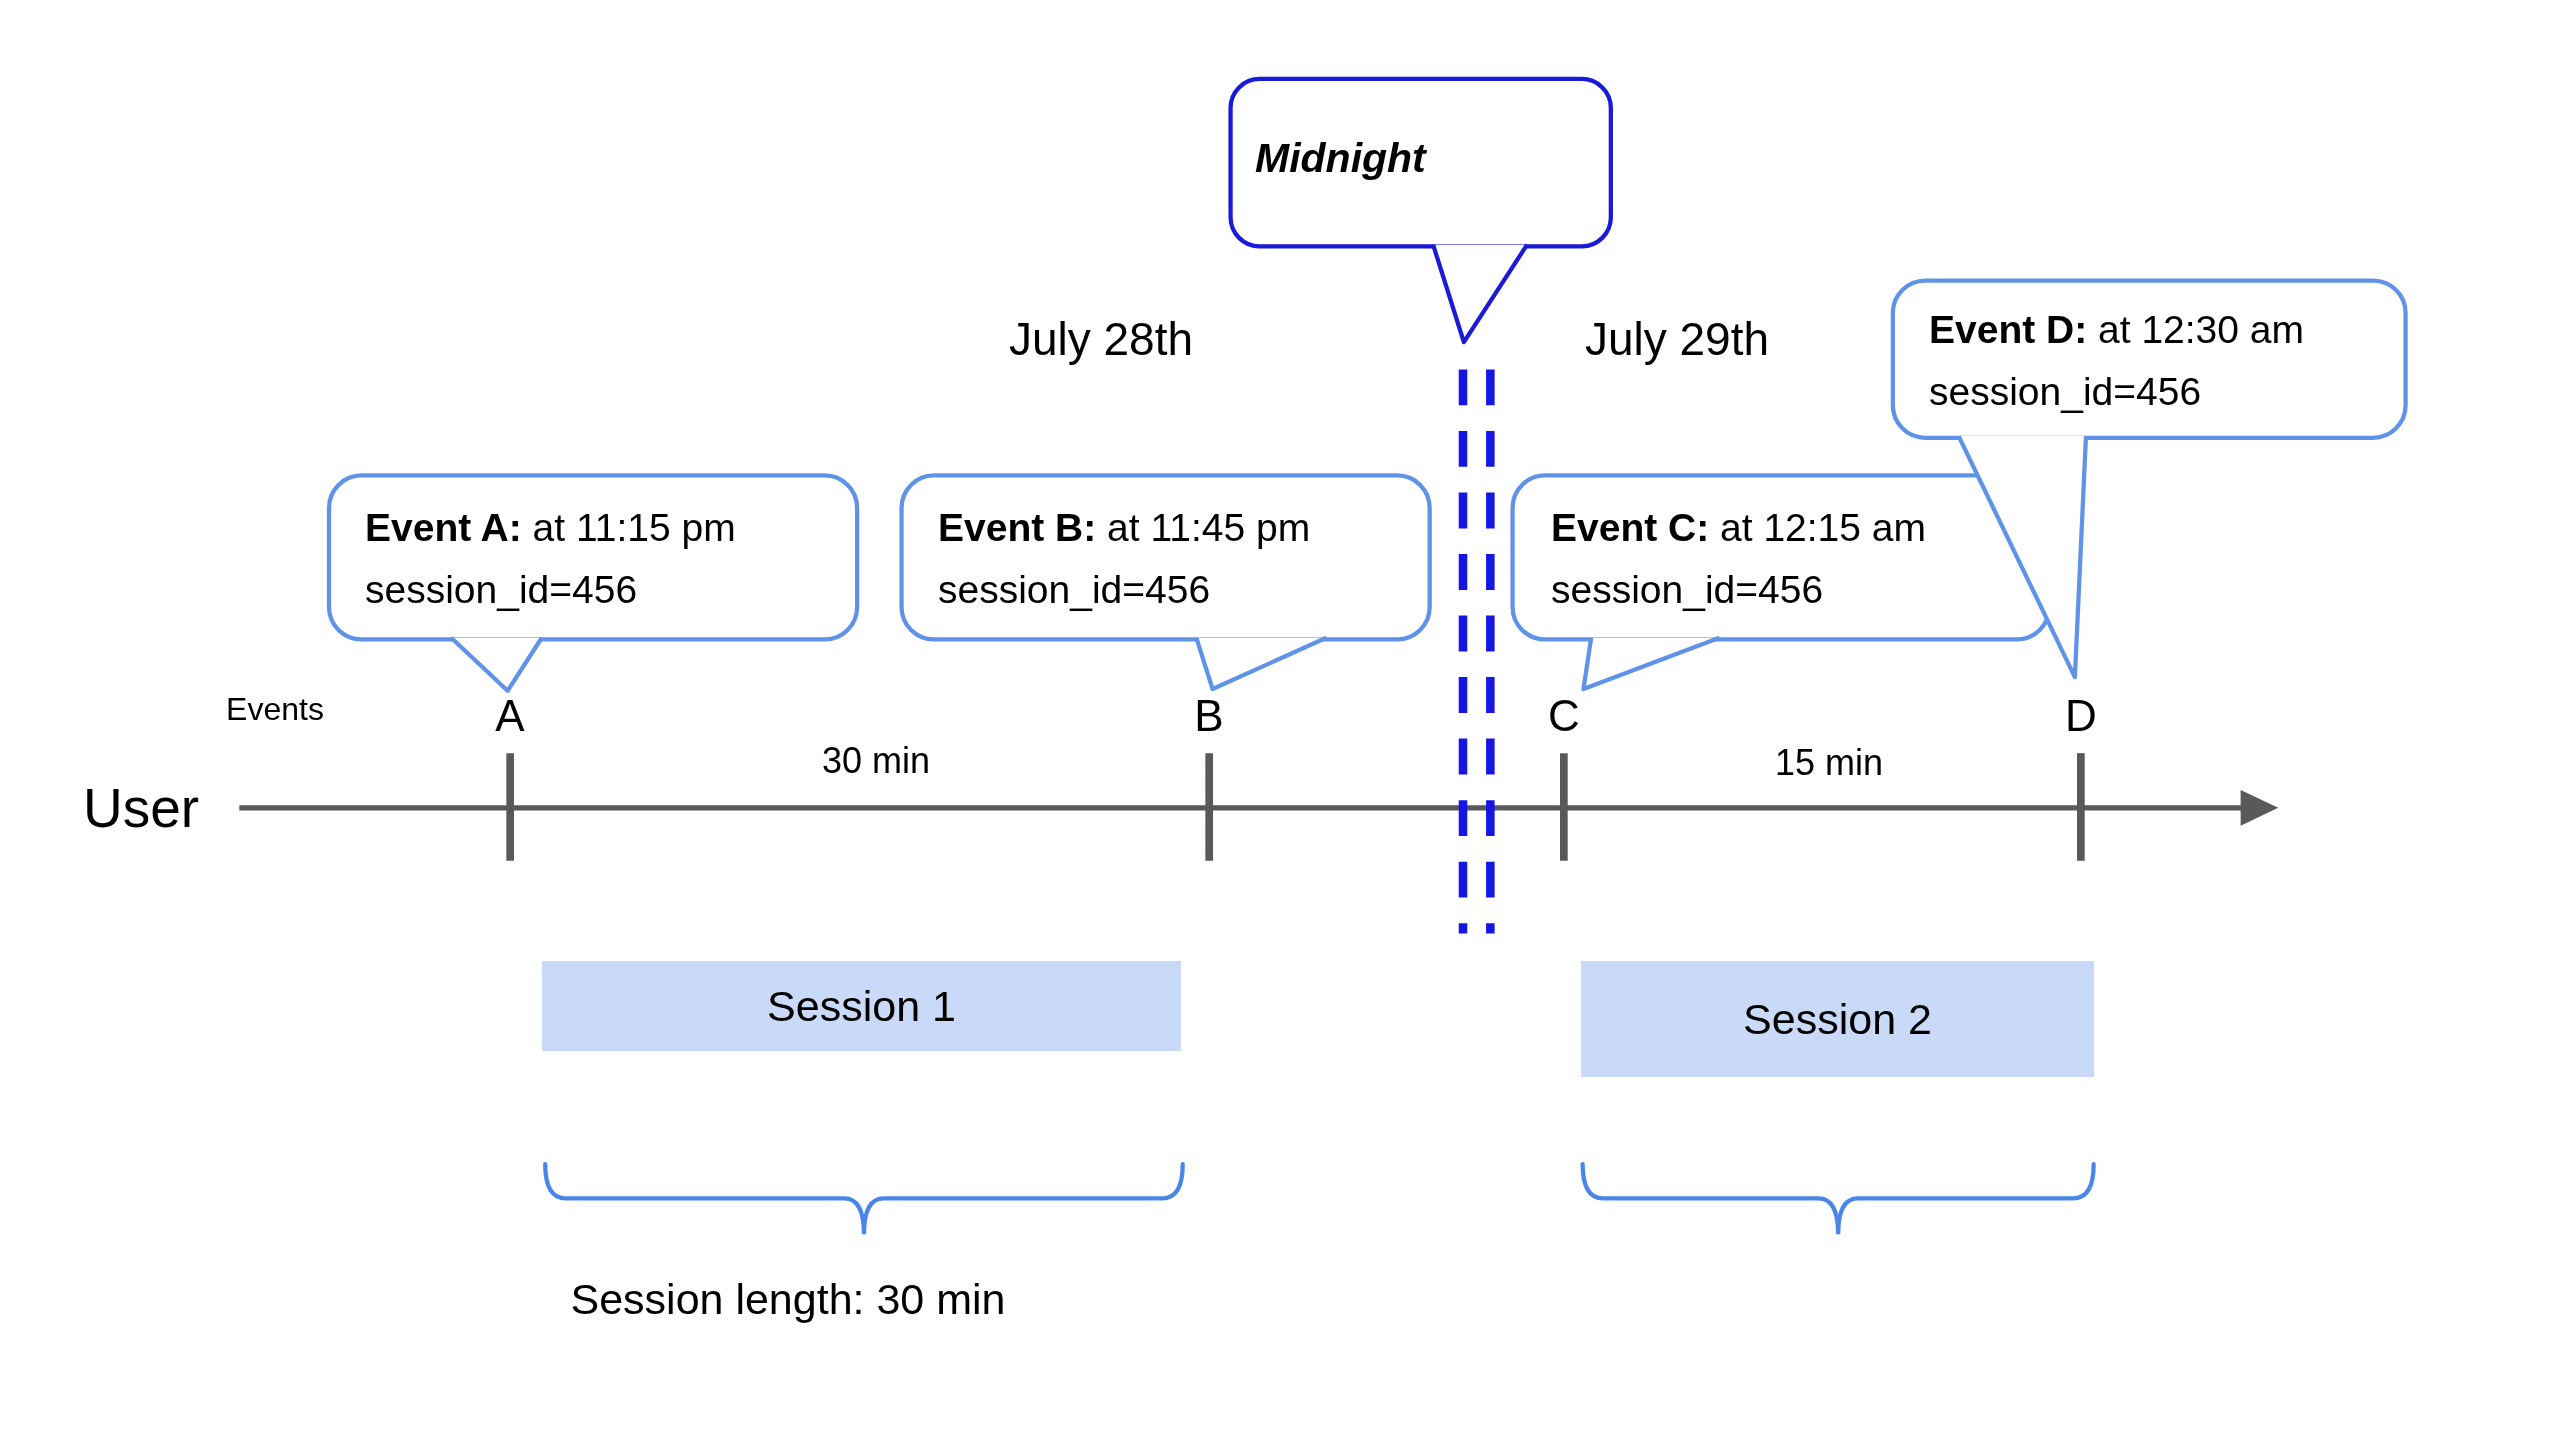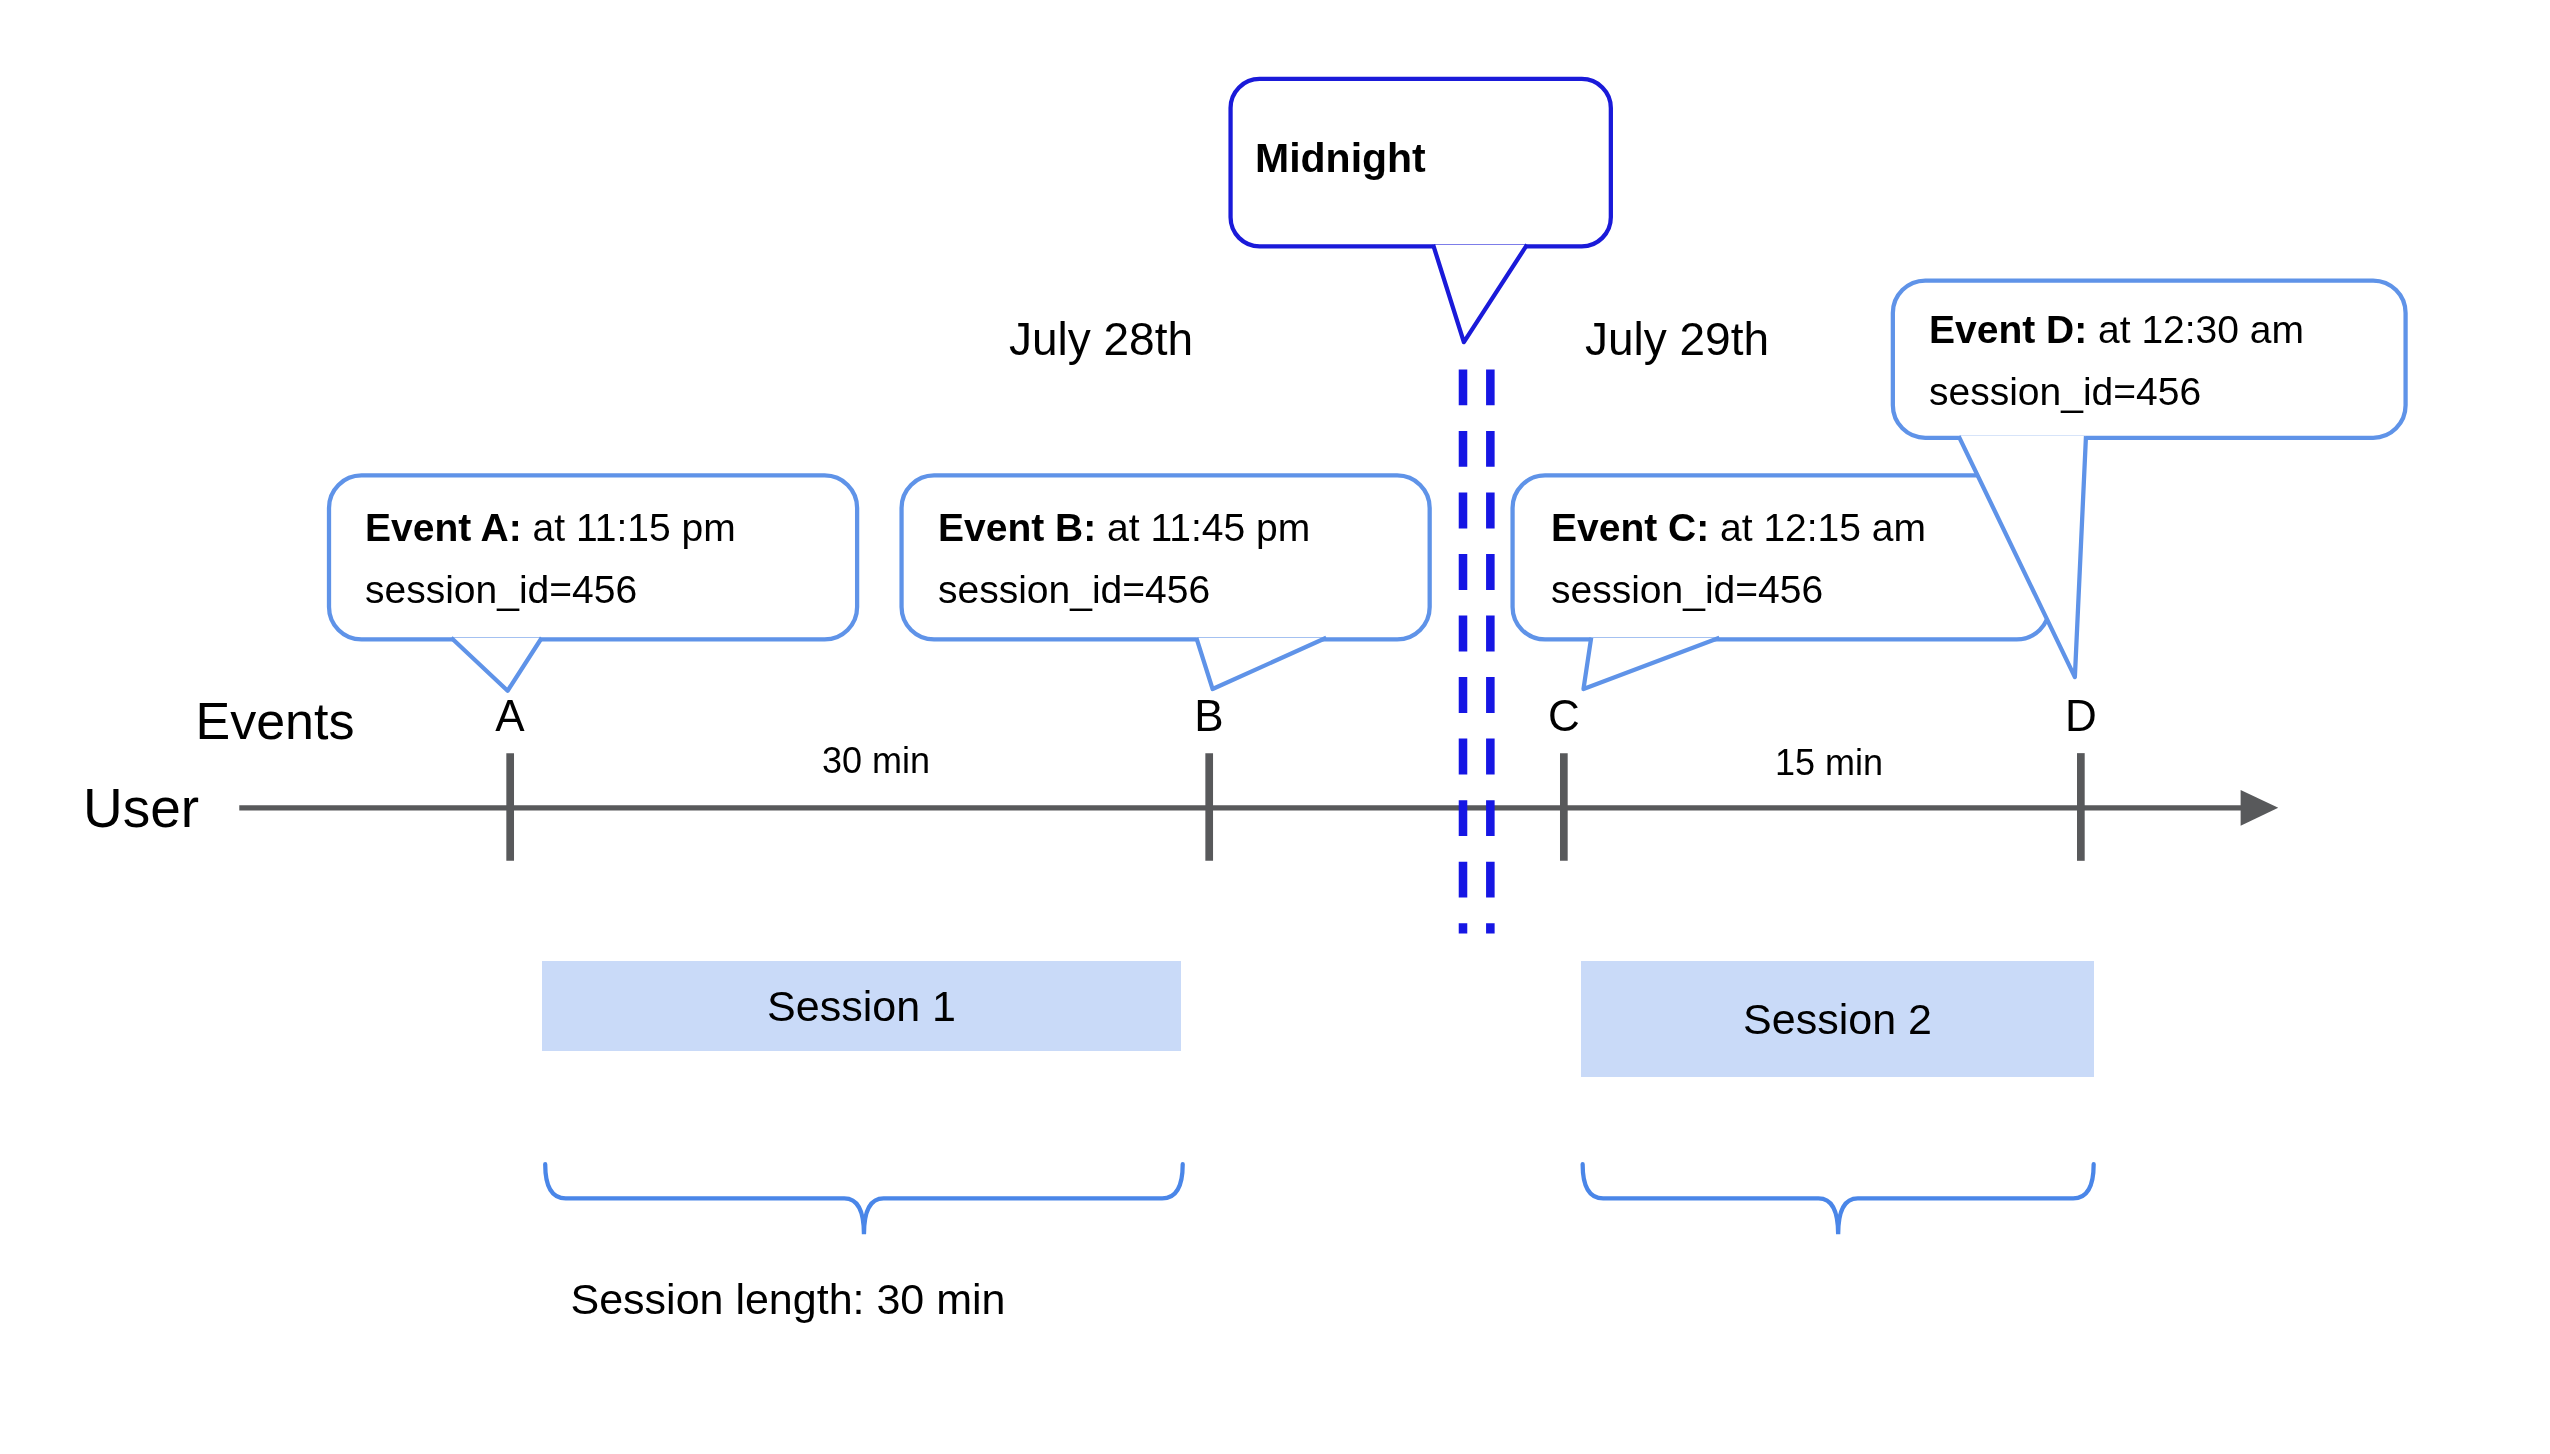--- a/index.html
+++ b/index.html
@@ -26,24 +26,24 @@
 
   
   .bubble{fill:var(--bubble-fill,#fff);stroke:var(--callout-border,#5f93e8);stroke-width:5;stroke-linejoin:round;}
   .bubble.midnight-shape{stroke:var(--midnight-border,#1a1ad9);}
 
   
   .brace{fill:none;stroke:var(--brace,#4a86e8);stroke-width:5;stroke-linecap:round;}
 
   
   .date-label{font-size:46px;}
-  .midnight-label{font-size:41px;font-weight:bold;}
+  .midnight-label{font-size:41px;font-weight:bold;font-style:italic;}
   .callout-text{font-size:39px;line-height:62px;}
   .letter{font-size:44px;}
-  .events-label{font-size:52px;}
+  .events-label{font-size:32px;}
   .user-label{font-size:55px;}
   .min-label{font-size:36px;}
   .session-box{
     position:absolute;z-index:2;
     background:var(--session-fill,#c9daf8);
     display:flex;align-items:center;justify-content:center;
     font-size:43px;
   }
   .length-label{font-size:43px;}
 </style>

